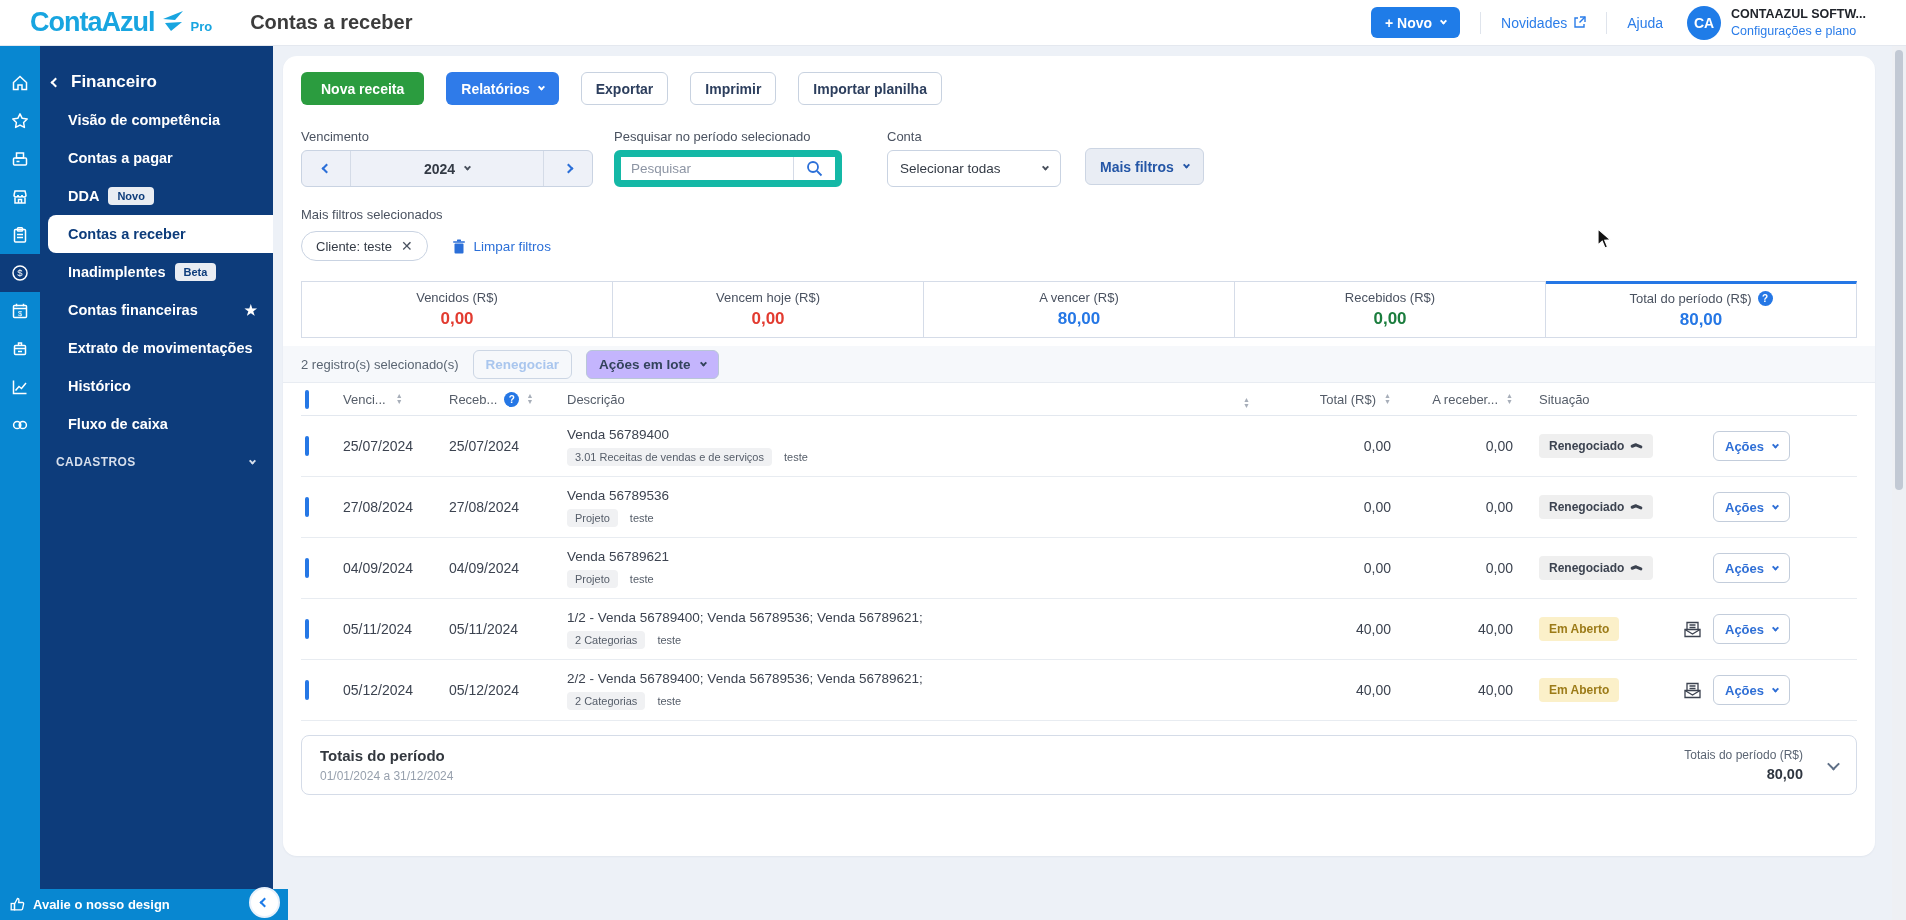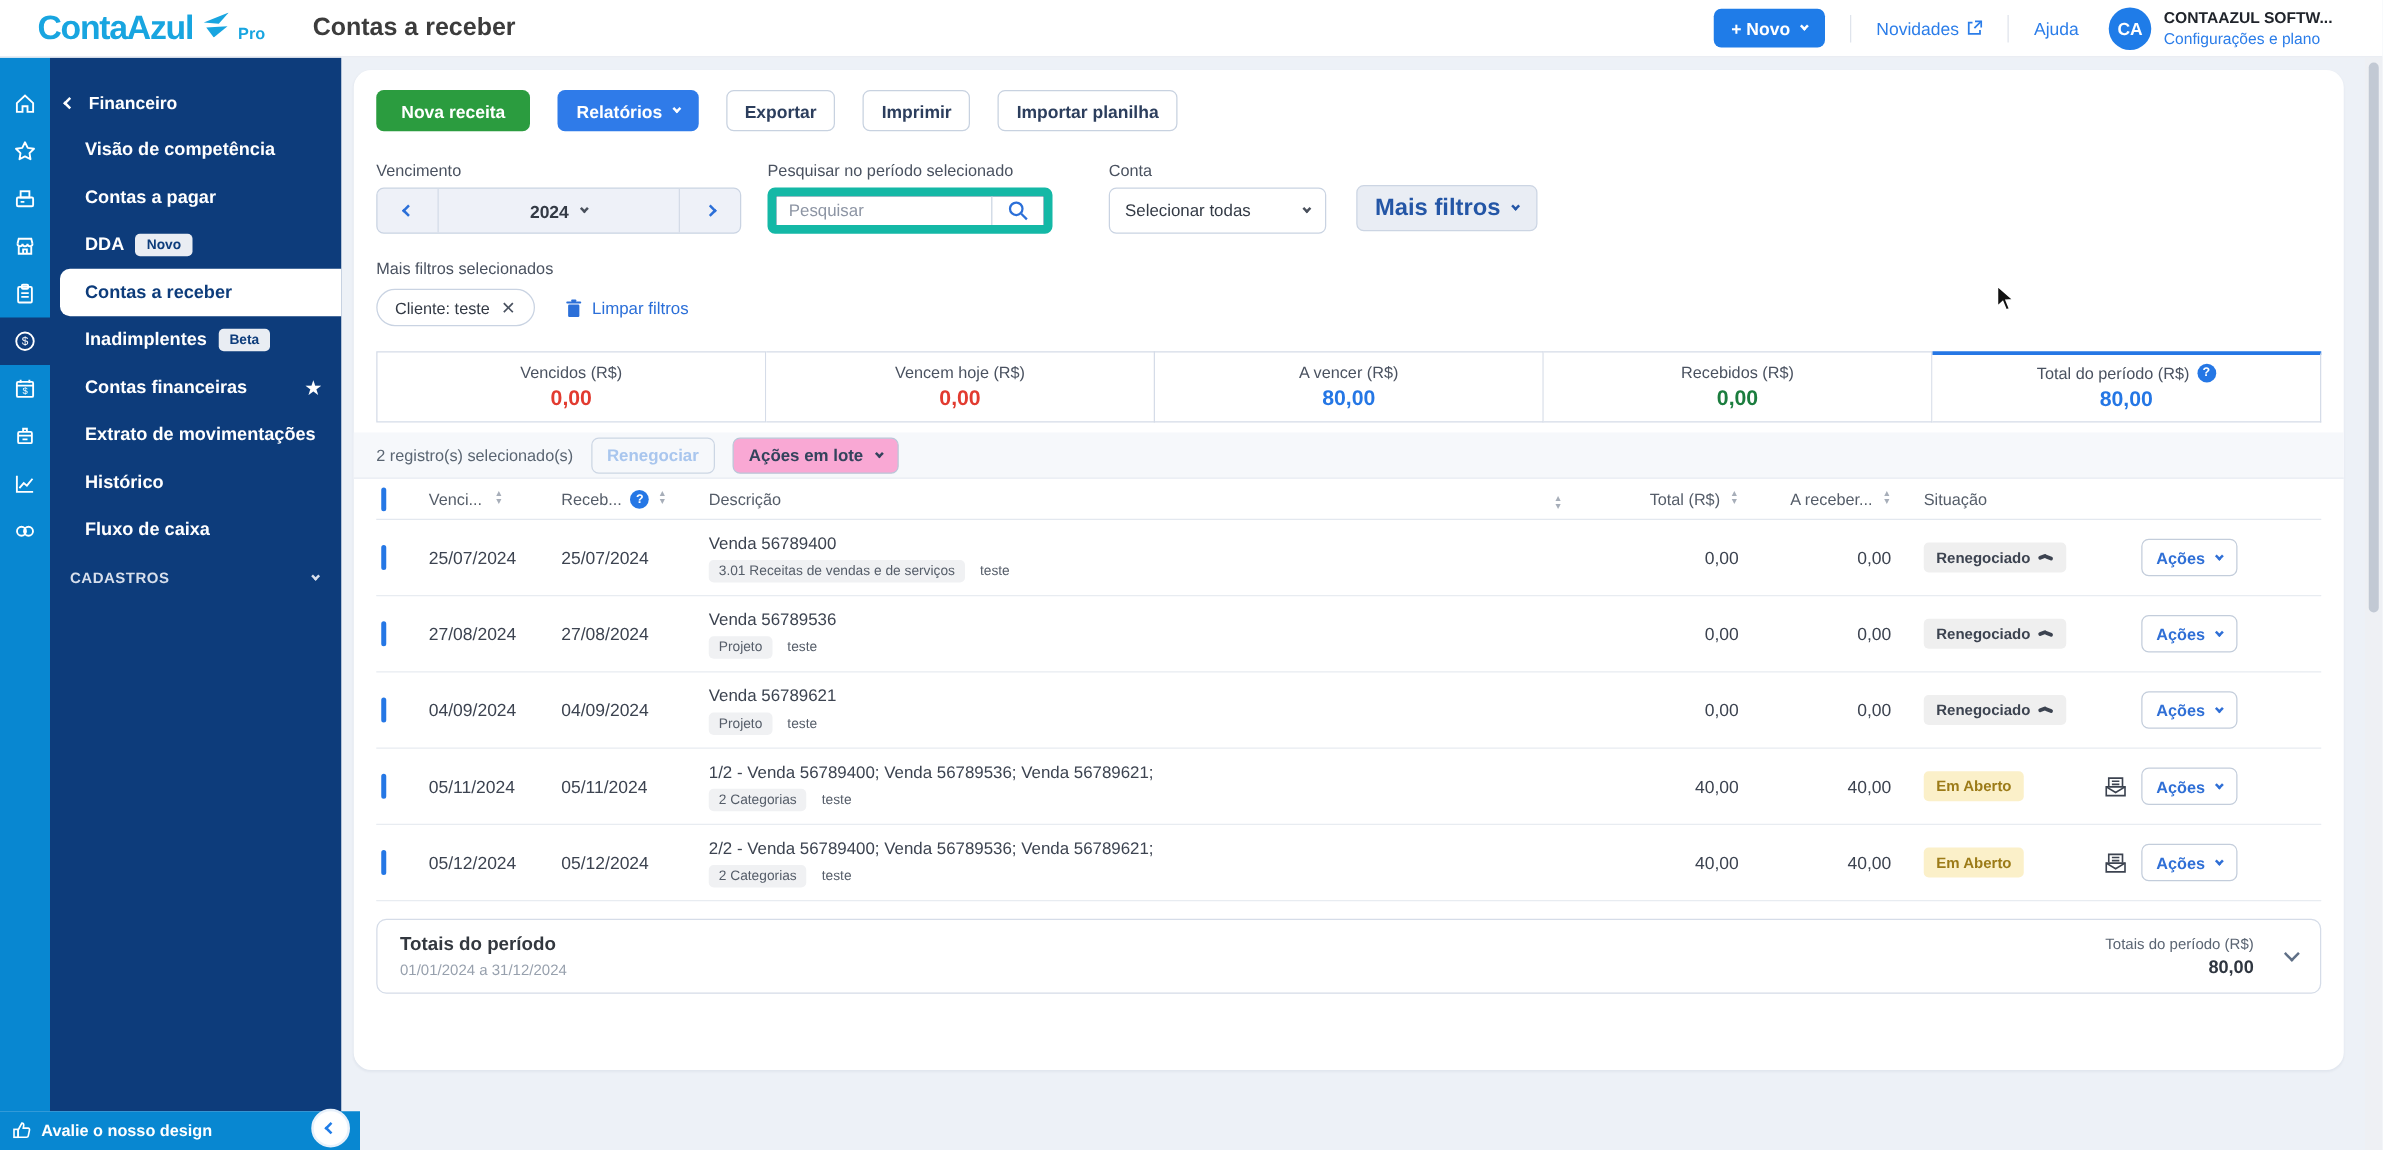--- a/index.html
+++ b/index.html
@@ -38,21 +38,21 @@
           display:flex; flex-direction:column; align-items:center; padding-top:18px; z-index:10; }
   .rail-item { width:40px; height:38px; display:flex; align-items:center; justify-content:center;
                color:#fff; cursor:pointer; flex:0 0 auto; }
   .rail-item.active { background:#0d3c7b; }
   .rail-item svg { display:block; }
 
   
   .panel { position:absolute; left:40px; top:46px; bottom:31px; width:233px; background:#0d3c7b;
            color:#fff; padding-top:17px; z-index:9; }
   .panel-header { height:38px; display:flex; align-items:center; gap:12px; padding-left:12px;
-                  font-size:14px; font-weight:bold; cursor:pointer; }
+                  font-size:17px; font-weight:bold; cursor:pointer; }
   .panel-item { height:38px; display:flex; align-items:center; gap:9px; padding-left:28px;
                 font-size:14.5px; font-weight:bold; position:relative; cursor:pointer; }
   .panel-item.active { background:#fff; color:#0d3c7b; margin-left:8px; padding-left:20px;
                        border-radius:8px 0 0 8px; }
   .mini-badge { background:#e9edf3; color:#0d3c7b; font-size:11px; font-weight:bold;
                 padding:3px 9px; border-radius:4px; }
   .item-star { position:absolute; right:16px; font-size:14px; color:#fff; }
   .panel-section { height:38px; display:flex; align-items:center; padding:0 18px 0 16px;
                    font-size:12px; font-weight:bold; letter-spacing:.4px; color:#d7dfec; cursor:pointer; }
   .panel-section .chev { margin-left:auto; color:#d7dfec; }
@@ -92,21 +92,21 @@
                 background:#0c4a6e; overflow:hidden; }
   .search-box input { flex:1; border:none; outline:none; padding:0 10px; font-size:13.5px;
                       font-family:inherit; color:#333; min-width:0; }
   .search-box input::placeholder { color:#8d95a4; }
   .search-btn { width:42px; display:flex; align-items:center; justify-content:center;
                 border-left:1px solid #d4dbe7; background:#fff; cursor:pointer; }
   .select { display:flex; align-items:center; width:174px; height:37px; border:1px solid #c9d3e2;
             border-radius:6px; background:#fff; padding:0 12px; font-size:13.5px; color:#333a45; cursor:pointer; }
   .select .chev { margin-left:auto; color:#49505c; }
   .btn-maisfiltros { height:37px; margin-top:19px; background:#e9edf4; border:1px solid #ccd5e3;
-                     border-radius:6px; color:#2456a6; font-weight:bold; font-size:19px; padding:0 14px;
+                     border-radius:6px; color:#2456a6; font-weight:bold; font-size:14px; padding:0 14px;
                      display:flex; align-items:center; gap:10px; font-family:inherit; cursor:pointer; }
 
   
   .sel-filters-label { font-size:13px; color:#4a5260; margin-bottom:9px; }
   .sel-filters-row { display:flex; align-items:center; height:30px; margin-bottom:20px; }
   .chip { display:flex; align-items:center; gap:9px; height:30px; padding:0 14px; border:1px solid #c9d3e2;
           border-radius:15px; background:#fff; font-size:13px; color:#333a45; cursor:pointer; }
   .chip-x { font-size:14px; color:#4a5260; line-height:1; }
   .limpar { display:flex; align-items:center; gap:8px; margin-left:24px; color:#2b6fd8;
             font-size:13.5px; cursor:pointer; }
@@ -122,21 +122,21 @@
   .sum-value { font-size:17px; font-weight:bold; }
   .help-dot { width:15px; height:15px; border-radius:50%; background:#2577e5; color:#fff; font-size:10px;
               font-weight:bold; display:inline-flex; align-items:center; justify-content:center; }
 
   
   .batchbar { margin:0 -18px; padding:0 18px; height:37px; background:#f6f8fb;
               border-bottom:1px solid #e8ecf2; display:flex; align-items:center; gap:14px; }
   .batch-text { font-size:13px; color:#5a6572; }
   .btn-renegociar { height:29px; border:1px solid #ccd6e4; border-radius:6px; background:transparent;
                     color:#a9c6ee; font-weight:bold; font-size:13.5px; padding:0 12px; font-family:inherit; }
-  .btn-lote { height:29px; border:1px solid #b9c6d8; border-radius:6px; background:#f9a8d4; color:#33435c;
+  .btn-lote { height:29px; border:1px solid #b9c6d8; border-radius:6px; background:#c4b5fd; color:#33435c;
               font-weight:bold; font-size:13.5px; padding:0 12px; display:flex; align-items:center;
               gap:10px; font-family:inherit; cursor:pointer; }
 
   
   .thead, .trow { display:flex; align-items:center; }
   .thead { height:33px; border-bottom:1px solid #e3e8ef; font-size:13px; color:#555d69; }
   .col-check { width:42px; flex:0 0 auto; padding-left:4px; }
   .col-venc  { width:106px; flex:0 0 auto; display:flex; align-items:center; gap:10px; }
   .col-receb { width:118px; flex:0 0 auto; display:flex; align-items:center; gap:7px; }
   .col-desc  { flex:1; min-width:0; display:flex; align-items:center; }

